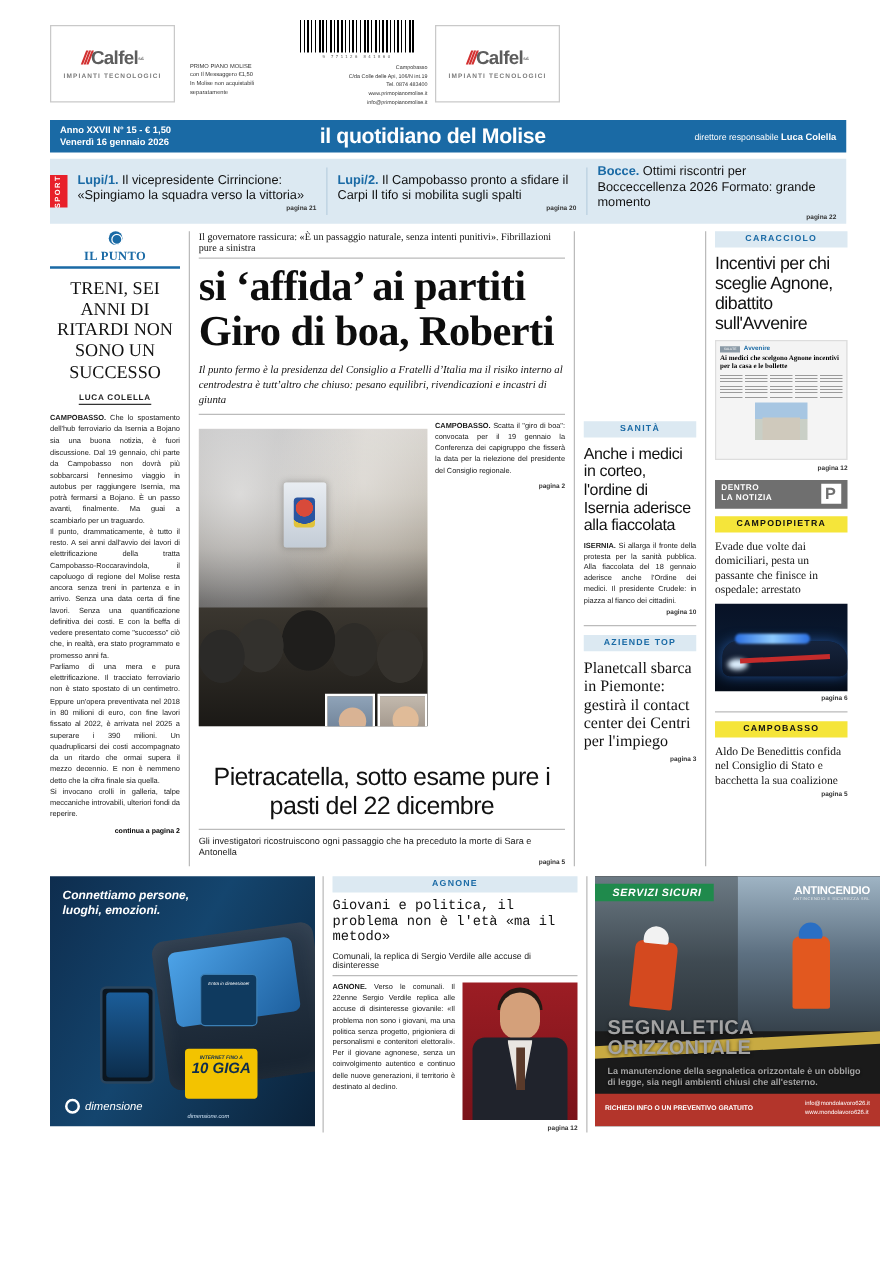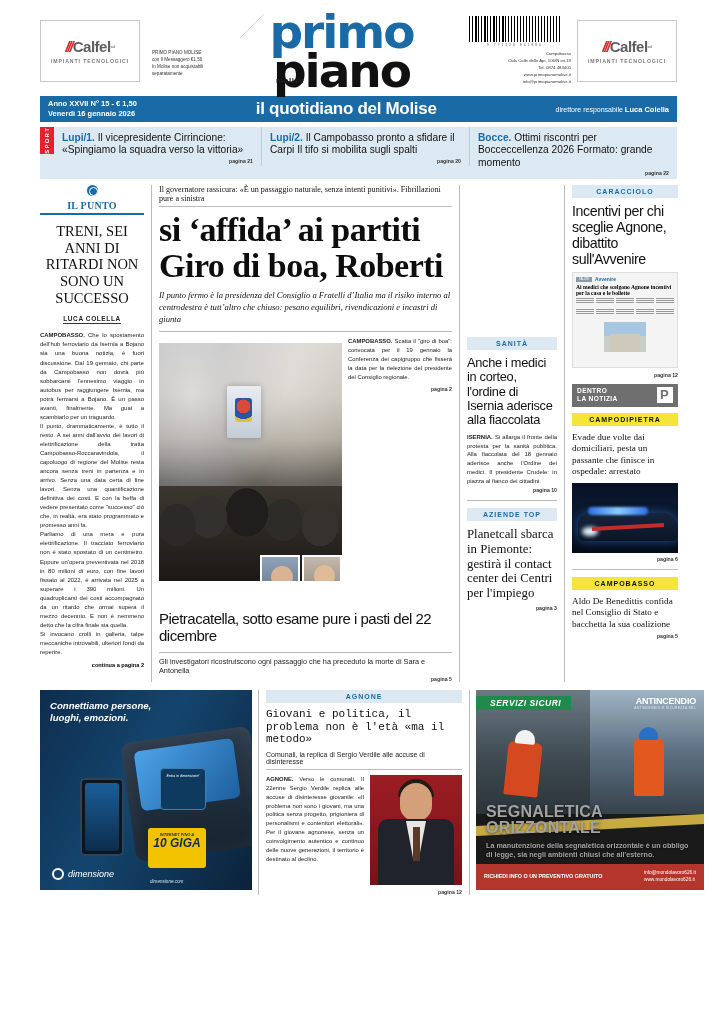--- a/index.html
+++ b/index.html
@@ -43,21 +43,21 @@
   .contact { font-size: 4.3px; line-height: 1.6; color:#333; text-align: right; margin-top: 4px; width:100%; }
 
   
   .datebar { background: #1a6aa5; color: #fff; height: 26px; margin: 4px 40px 0 40px; display: flex; align-items: center; justify-content: space-between; padding: 0 8px; }
   .datebar-left { font-size: 7.5px; font-weight: bold; line-height: 1.35; }
   .datebar-center { font-size: 17px; font-weight: bold; font-family: "Liberation Sans", sans-serif; letter-spacing: -0.3px; }
   .datebar-right { font-size: 7px; }
   .datebar-right b { font-size: 7.5px; }
 
   
-  .sportstrip { margin: 5px 40px 0 40px; background: #dce9f2; display: flex; align-items: flex-start; height: 52px; }
+  .sportstrip { margin: 5px 40px 0 40px; background: #dce9f2; display: flex; align-items: center; height: 52px; }
   .sport-tab { background: #e8202a; color: #fff; width: 14px; display:flex; align-items:center; justify-content:center; }
   .sport-tab span { writing-mode: vertical-rl; transform: rotate(180deg); font-size: 6px; font-weight: bold; letter-spacing: 1.2px; }
   .sport-item { flex: 1; padding: 5px 8px 2px 8px; position: relative; border-right: 1px solid #b9cfe0; }
   .sport-item:last-child { border-right: none; }
   .sport-item p { font-size: 10.2px; line-height: 1.22; color: #111; }
   .sport-item p b { color: #1a6aa5; }
   .pagina { font-size: 5.2px; font-weight: bold; color: #333; text-align: right; margin-top: 1px; }
 
   
   .maingrid { margin: 6px 40px 0 40px; display: flex; gap: 0; }
@@ -114,21 +114,21 @@
 
   .inset-photos { position:absolute; right: 0px; bottom: -22px; display:flex; gap: 2px; z-index: 3;}
   .inset-photo { width: 40px; height: 48px; border: 2px solid #fff; background: #8b7f73; overflow:hidden; position:relative;}
   .inset-a { background: linear-gradient(#8fa3b8, #5d6f85); }
   .inset-a::after{content:""; position:absolute; left:9px; top:9px;width:22px;height:22px;border-radius:50%;background:#d9b394;}
   .inset-a::before{content:""; position:absolute; left:2px; bottom:0;width:36px;height:18px;border-radius:18px 18px 0 0;background:#2f3a49;}
   .inset-b { background: linear-gradient(#c3b9ad, #8c8177); }
   .inset-b::after{content:""; position:absolute; left:10px; top:8px;width:21px;height:22px;border-radius:50%;background:#e0bb98;}
   .inset-b::before{content:""; position:absolute; left:1px; bottom:0;width:38px;height:17px;border-radius:18px 18px 0 0;background:#6b4a3a;}
 
-  .sub-headline { font-family:"Liberation Sans", sans-serif; font-size: 15px; line-height: 1.12; color:#111; margin-top: 30px; letter-spacing:-0.5px;}
+  .sub-headline { font-family:"Liberation Sans", sans-serif; font-size: 20px; line-height: 1.12; color:#111; margin-top: 30px; letter-spacing:-0.5px;text-align:center;}
   .sub-sommario { font-family:"Liberation Sans", sans-serif; font-size: 7.3px; color:#222; margin-top: 7px; border-top: 1px solid #bbb; padding-top: 4px;}
 
   
   .kicker { background: #dce9f2; color: #1a6aa5; font-size: 7px; font-weight:bold; text-align:center; letter-spacing:1px; padding: 3px 0; }
   .kicker-yellow { background: #f5e53a; color: #111; font-size: 7px; font-weight:bold; text-align:center; letter-spacing:1px; padding: 3px 0; }
   .mid-lead { font-size: 5.95px; line-height: 1.5; text-align: justify; color:#1a1a1a; margin-top:5px;}
   .mid-title { font-family:"Liberation Sans",sans-serif; font-size: 12.8px; line-height: 1.12; margin-top:6px; color:#111; letter-spacing:-0.3px;}
   .mid-title-serif { font-family:"Liberation Serif",serif; font-size: 12.8px; line-height: 1.15; margin-top:6px; color:#111;}
   .rule { border-top: 1px solid #bbb; margin: 7px 0; }
 
@@ -223,26 +223,20 @@
         <span class="ad-logo-tiny">s.r.l.</span>
       </div>
       <div class="ad-logo-sub">IMPIANTI TECNOLOGICI</div>
     </div>
 
     <div class="mast-note" style="white-space:pre-line">PRIMO PIANO MOLISE
 con Il Messaggero €1,50
 In Molise non acquistabili
 separatamente</div>
 
-    <div class="logo-wrap">
-      <div class="logo-pagefold"></div>
-      <div class="logo-primo">primo</div>
-      <div class="logo-piano">piano</div>
-      <div class="logo-molise">molise</div>
-    </div>
 
     <div class="barcode-col">
       <div class="barcode"></div>
       <div class="barcode-num">9 771126 841860</div>
       <div class="contact" style="white-space:pre-line">Campobasso
 C/da Colle delle Api, 106/N int.19
 Tel. 0874 483400
 www.primopianomolise.it
 info@primopianomolise.it</div>
     </div>

